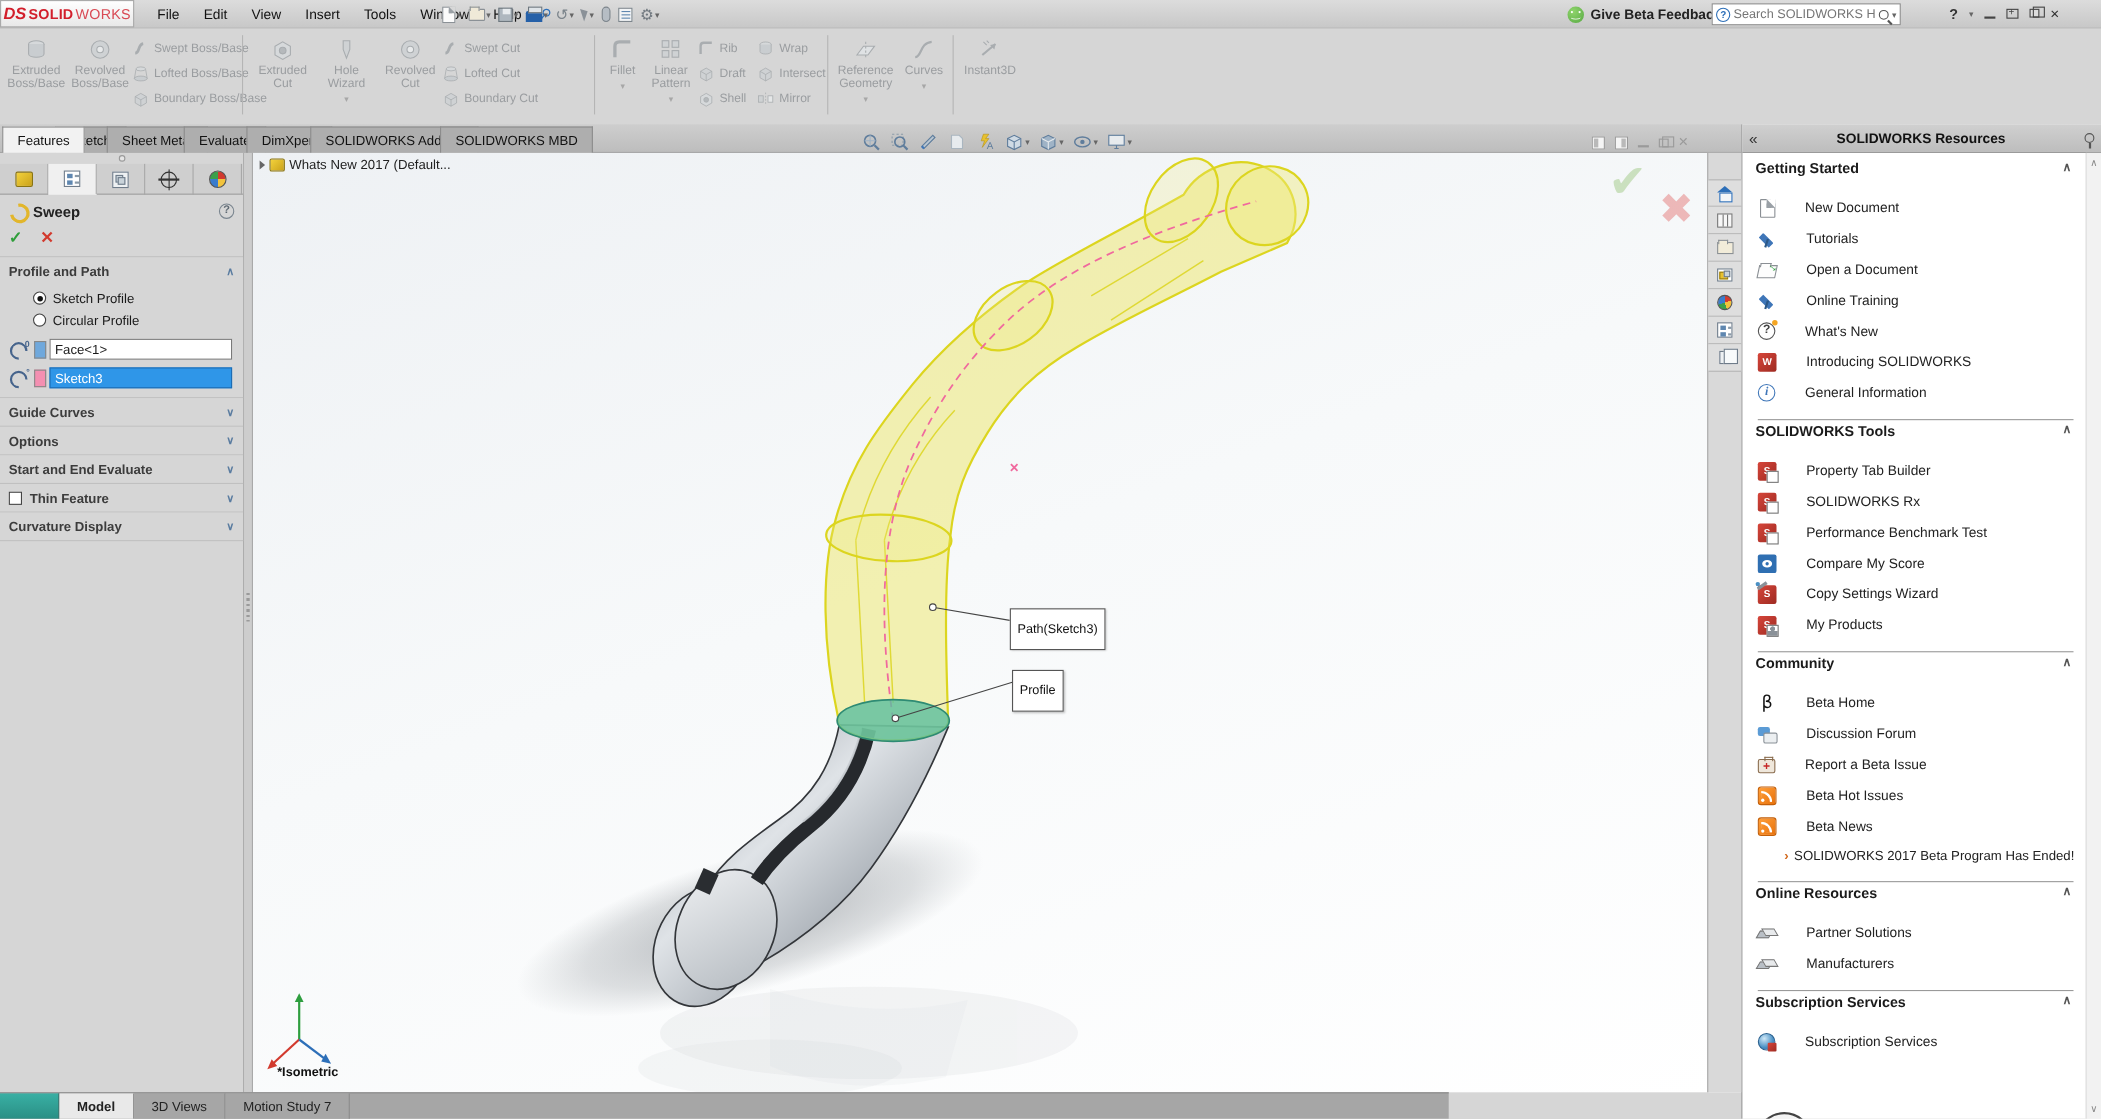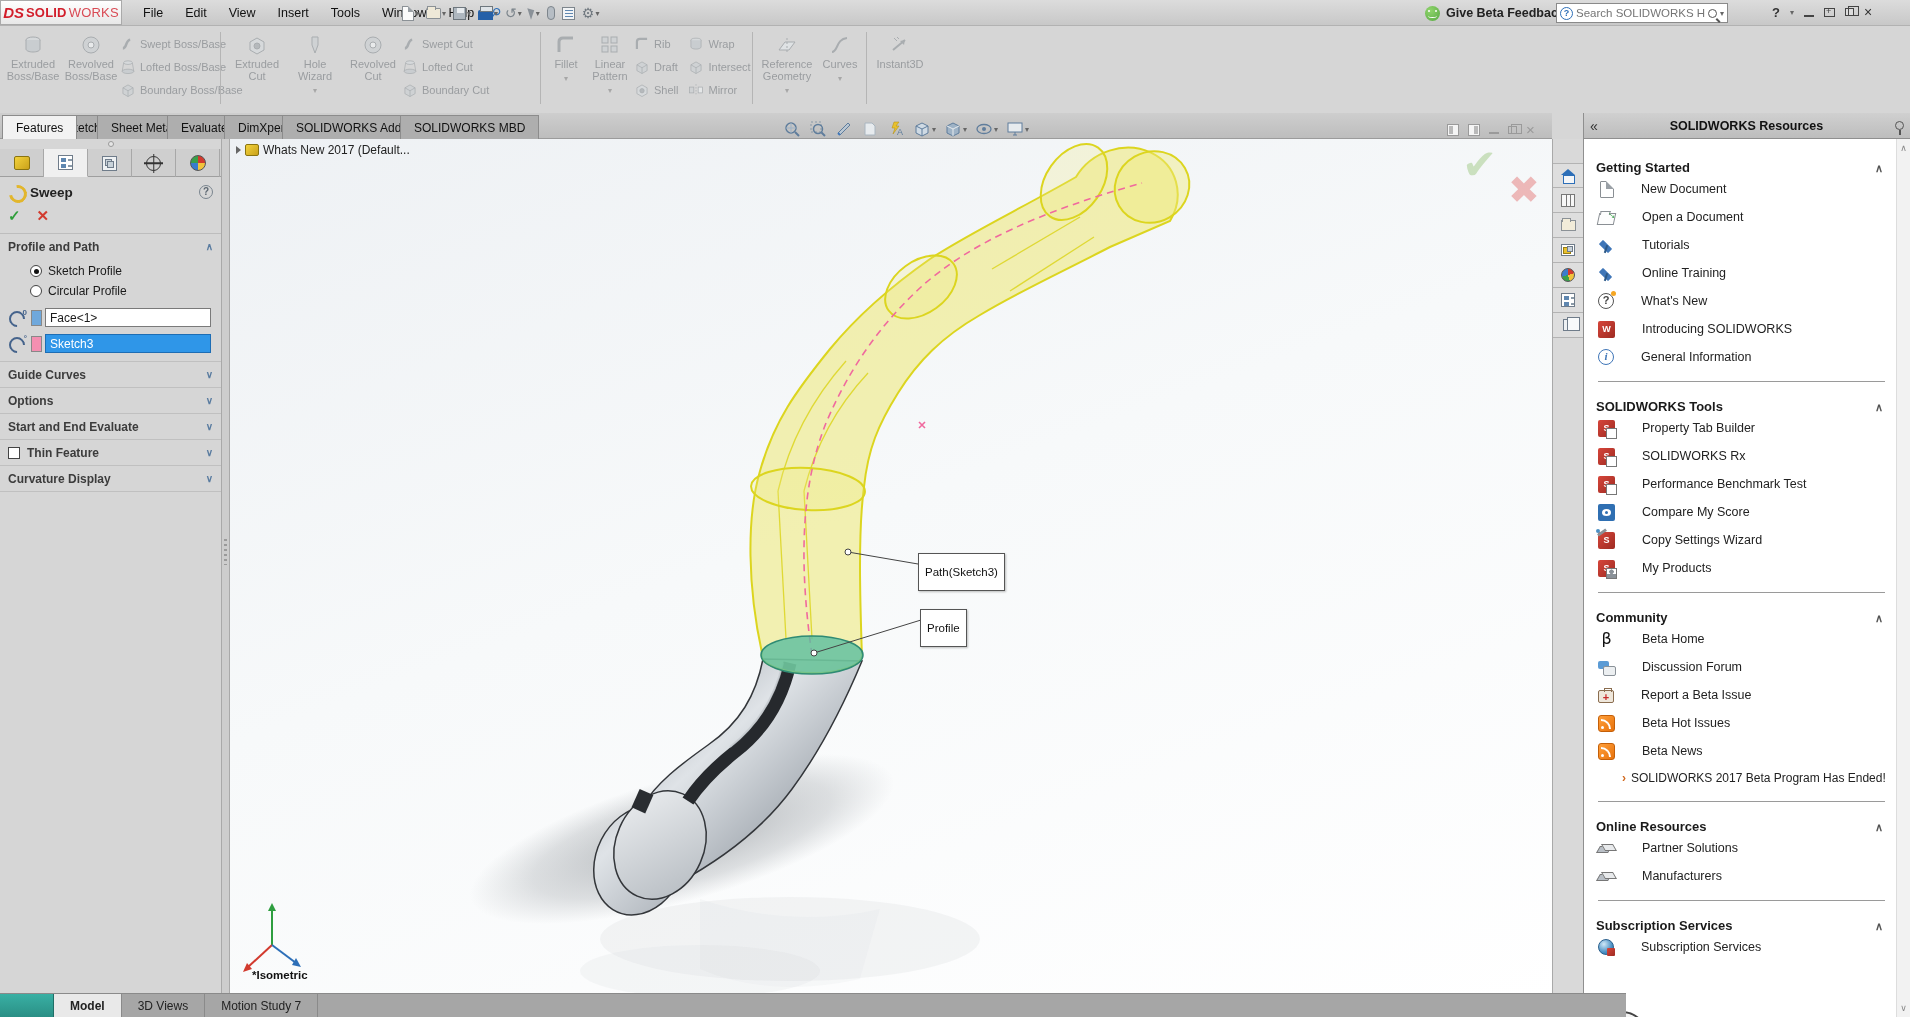--- a/index.html
+++ b/index.html
@@ -58,21 +58,21 @@
   .rbig{display:flex;flex-direction:column;align-items:center;width:58px;padding-top:6px;gap:2px}
   .rbig .rlbl{font-size:11px;color:#9a9da0;text-align:center;line-height:12px}
   .rstack{display:flex;flex-direction:column;justify-content:flex-start;padding-top:8px;gap:7px}
   .rrow{display:flex;align-items:center;gap:4px;height:16px}
   .rrow .rlbl{font-size:11px;color:#9a9da0;white-space:nowrap}
   .ric{flex:none}
   .ric svg{display:block}
   .rcaret{font-size:8px;color:#a7a7a7;text-align:center;margin-top:2px}
 
   
-  #tabstrip{position:absolute;left:0;top:113px;width:1552px;height:26px;background:linear-gradient(#cecece,#bdbdbd);border-bottom:1px solid #9b9b9b}
+  #tabstrip{position:absolute;left:0;top:113px;width:1910px;height:26px;background:linear-gradient(#cecece,#bdbdbd);border-bottom:1px solid #9b9b9b}
   .ctab{position:absolute;top:2px;height:24px;display:flex;align-items:center;padding:0 13px;font-size:12px;color:#111;background:#aeaeae;border:1px solid #8c8c8c;border-bottom:none}
   .ctab.active{background:#f2f2f2;font-weight:normal;z-index:2}
 
   
   #hud{position:absolute;left:780px;top:117px;height:24px;display:flex;align-items:center;gap:2px;z-index:30}
   .hud-item{display:flex;align-items:center;gap:1px;padding:1px 3px}
   .hud-item svg{display:block}
 
   
   #doc-controls{position:absolute;left:1447px;top:123px;display:flex;align-items:center;gap:9px;z-index:30;color:#8a8a8a}
@@ -165,21 +165,21 @@
   
   #task-pane{position:absolute;left:1583px;top:113px;width:327px;height:904px;background:#fff;border-left:1px solid #8f8f8f}
   #tp-header{height:26px;background:linear-gradient(#d0d0d0,#bdbdbd);border-bottom:1px solid #8f8f8f;display:flex;align-items:center;padding:0 6px}
   #tp-header .tp-title{flex:1;text-align:center;font-weight:bold;font-size:12.5px;color:#111}
   .tp-collapse{font-size:14px;color:#333}
   .tp-pin{width:9px;height:9px;border:1.5px solid #555;border-radius:50%;position:relative}
   .tp-pin::after{content:"";position:absolute;left:3px;top:8px;width:1.5px;height:5px;background:#555}
   #tp-scroll{position:absolute;right:0;top:26px;width:14px;height:878px;background:#f2f2f2;border-left:1px solid #ddd;display:flex;flex-direction:column;justify-content:space-between;align-items:center;padding:4px 0;color:#888;font-size:9px}
   #tp-content{position:absolute;left:0;top:26px;width:313px;height:878px;padding:4px 10px 0 12px;overflow:hidden}
   .res-sep{border-top:1px solid #9a9a9a;margin:10px 2px 0 2px}
-  .res-head{display:flex;align-items:flex-end;height:30px;font-weight:bold;font-size:13px;color:#1a1a1a;margin-top:2px}
+  .res-head{display:flex;align-items:flex-start;height:30px;font-weight:bold;font-size:13px;color:#1a1a1a;margin-top:2px}
   .res-head .chev{margin-left:auto;color:#555;font-size:11px;padding-right:4px}
   .res-item{display:flex;align-items:center;gap:27px;height:28px;font-size:12.5px;color:#222;padding-left:2px}
   .res-note{display:flex;align-items:center;gap:5px;height:26px;font-size:12px;color:#222;padding-left:26px}
   .res-note .arr{color:#d2691e;font-weight:bold}
   .ri{width:17px;height:17px;position:relative;flex:none}
   .ri-page{width:14px;height:17px;background:#fff;border:1px solid #8a8f94;border-radius:1px;margin-left:2px}
   .ri-page::after{content:"";position:absolute;right:-1px;top:-1px;border:4px solid;border-color:#fff #fff #9aa0a6 #9aa0a6}
   .ri-open{margin-top:3px;width:17px;height:12px;background:#fdfdfd;border:1px solid #8a8f94;transform:skewX(-12deg)}
   .ri-open::before{content:"";position:absolute;left:0;top:-3px;width:8px;height:3px;background:#fdfdfd;border:1px solid #8a8f94;border-bottom:none}
   .ri-open::after{content:"→";position:absolute;right:-4px;top:-7px;color:#2e9e3f;font-weight:bold;font-size:12px;transform:rotate(35deg)}
@@ -204,21 +204,21 @@
   .ri-hands::before{content:"";position:absolute;left:0;top:6px;width:10px;height:5px;background:#b9bfc6;border:1px solid #777;transform:skewX(-30deg)}
   .ri-hands::after{content:"";position:absolute;right:0;top:4px;width:10px;height:5px;background:#e8eaec;border:1px solid #777;transform:skewX(30deg)}
   .ri-subs{width:16px;height:16px;border-radius:50%;background:radial-gradient(circle at 35% 30%,#cfe8f7,#4a90c4 60%,#2d6da3);border:1px solid #295f8d}
   .ri-subs::after{content:"";position:absolute;right:-2px;bottom:-2px;width:8px;height:8px;background:linear-gradient(135deg,#d6453a,#9e2b22);border-radius:1px}
   .ri-wand::before{content:"";position:absolute;left:-1px;top:-1px;width:10px;height:3px;background:#8a9198;transform:rotate(-35deg)}
   .ri-wand::after{content:"";position:absolute;left:-2px;top:-3px;width:4px;height:4px;background:#4a90c4;border-radius:50%}
   .ri-person::after{content:"";position:absolute;right:-2px;bottom:-2px;width:9px;height:9px;background:#fff;border:1px solid #777;background-image:radial-gradient(circle at 50% 30%,#8a9198 0 2px,transparent 2.5px),linear-gradient(transparent 5px,#8a9198 5px)}
   #tp-bigcircle{position:absolute;left:12px;top:872px;width:52px;height:52px;border:2px solid #444;border-radius:50%;background:#f4f4f4;display:flex;align-items:center;justify-content:center}
 
   
-  #bottom-bar{position:absolute;left:0;top:993px;width:1626px;height:24px;background:#a6a6a6;border-top:1px solid #8a8a8a;display:flex;align-items:stretch;z-index:40}
+  #bottom-bar{position:absolute;left:0;top:993px;width:1317px;height:24px;background:#a6a6a6;border-top:1px solid #8a8a8a;display:flex;align-items:stretch;z-index:40}
   #bb-teal{width:54px;background:linear-gradient(#39b0a4,#2a8f85);border-right:1px solid #1f6e66}
   .btab{display:flex;align-items:center;padding:0 16px;font-size:12px;color:#222;border-right:1px solid #8a8a8a;background:#a6a6a6}
   .btab.active{background:#e9e9e9;font-weight:bold}
 
   .hidden-defs{position:absolute;width:0;height:0;overflow:hidden}
 </style>
 </head>
 <body>
 
 <svg class="hidden-defs" aria-hidden="true">
@@ -867,26 +867,26 @@
 
     <div class="res-head">
         <span>Getting Started</span>
         <span class="chev">∧</span>
       </div>
     <div class="res-item">
         <span class="ri ri-page"></span>
         <span>New Document</span>
       </div>
     <div class="res-item">
+        <span class="ri ri-cap"></span>
+        <span>Tutorials</span>
+      </div>
+    <div class="res-item">
         <span class="ri ri-open"></span>
         <span>Open a Document</span>
-      </div>
-    <div class="res-item">
-        <span class="ri ri-cap"></span>
-        <span>Tutorials</span>
       </div>
     <div class="res-item">
         <span class="ri ri-cap"></span>
         <span>Online Training</span>
       </div>
     <div class="res-item">
         <span class="ri ri-qnew">?</span>
         <span>What's New</span>
       </div>
     <div class="res-item">

